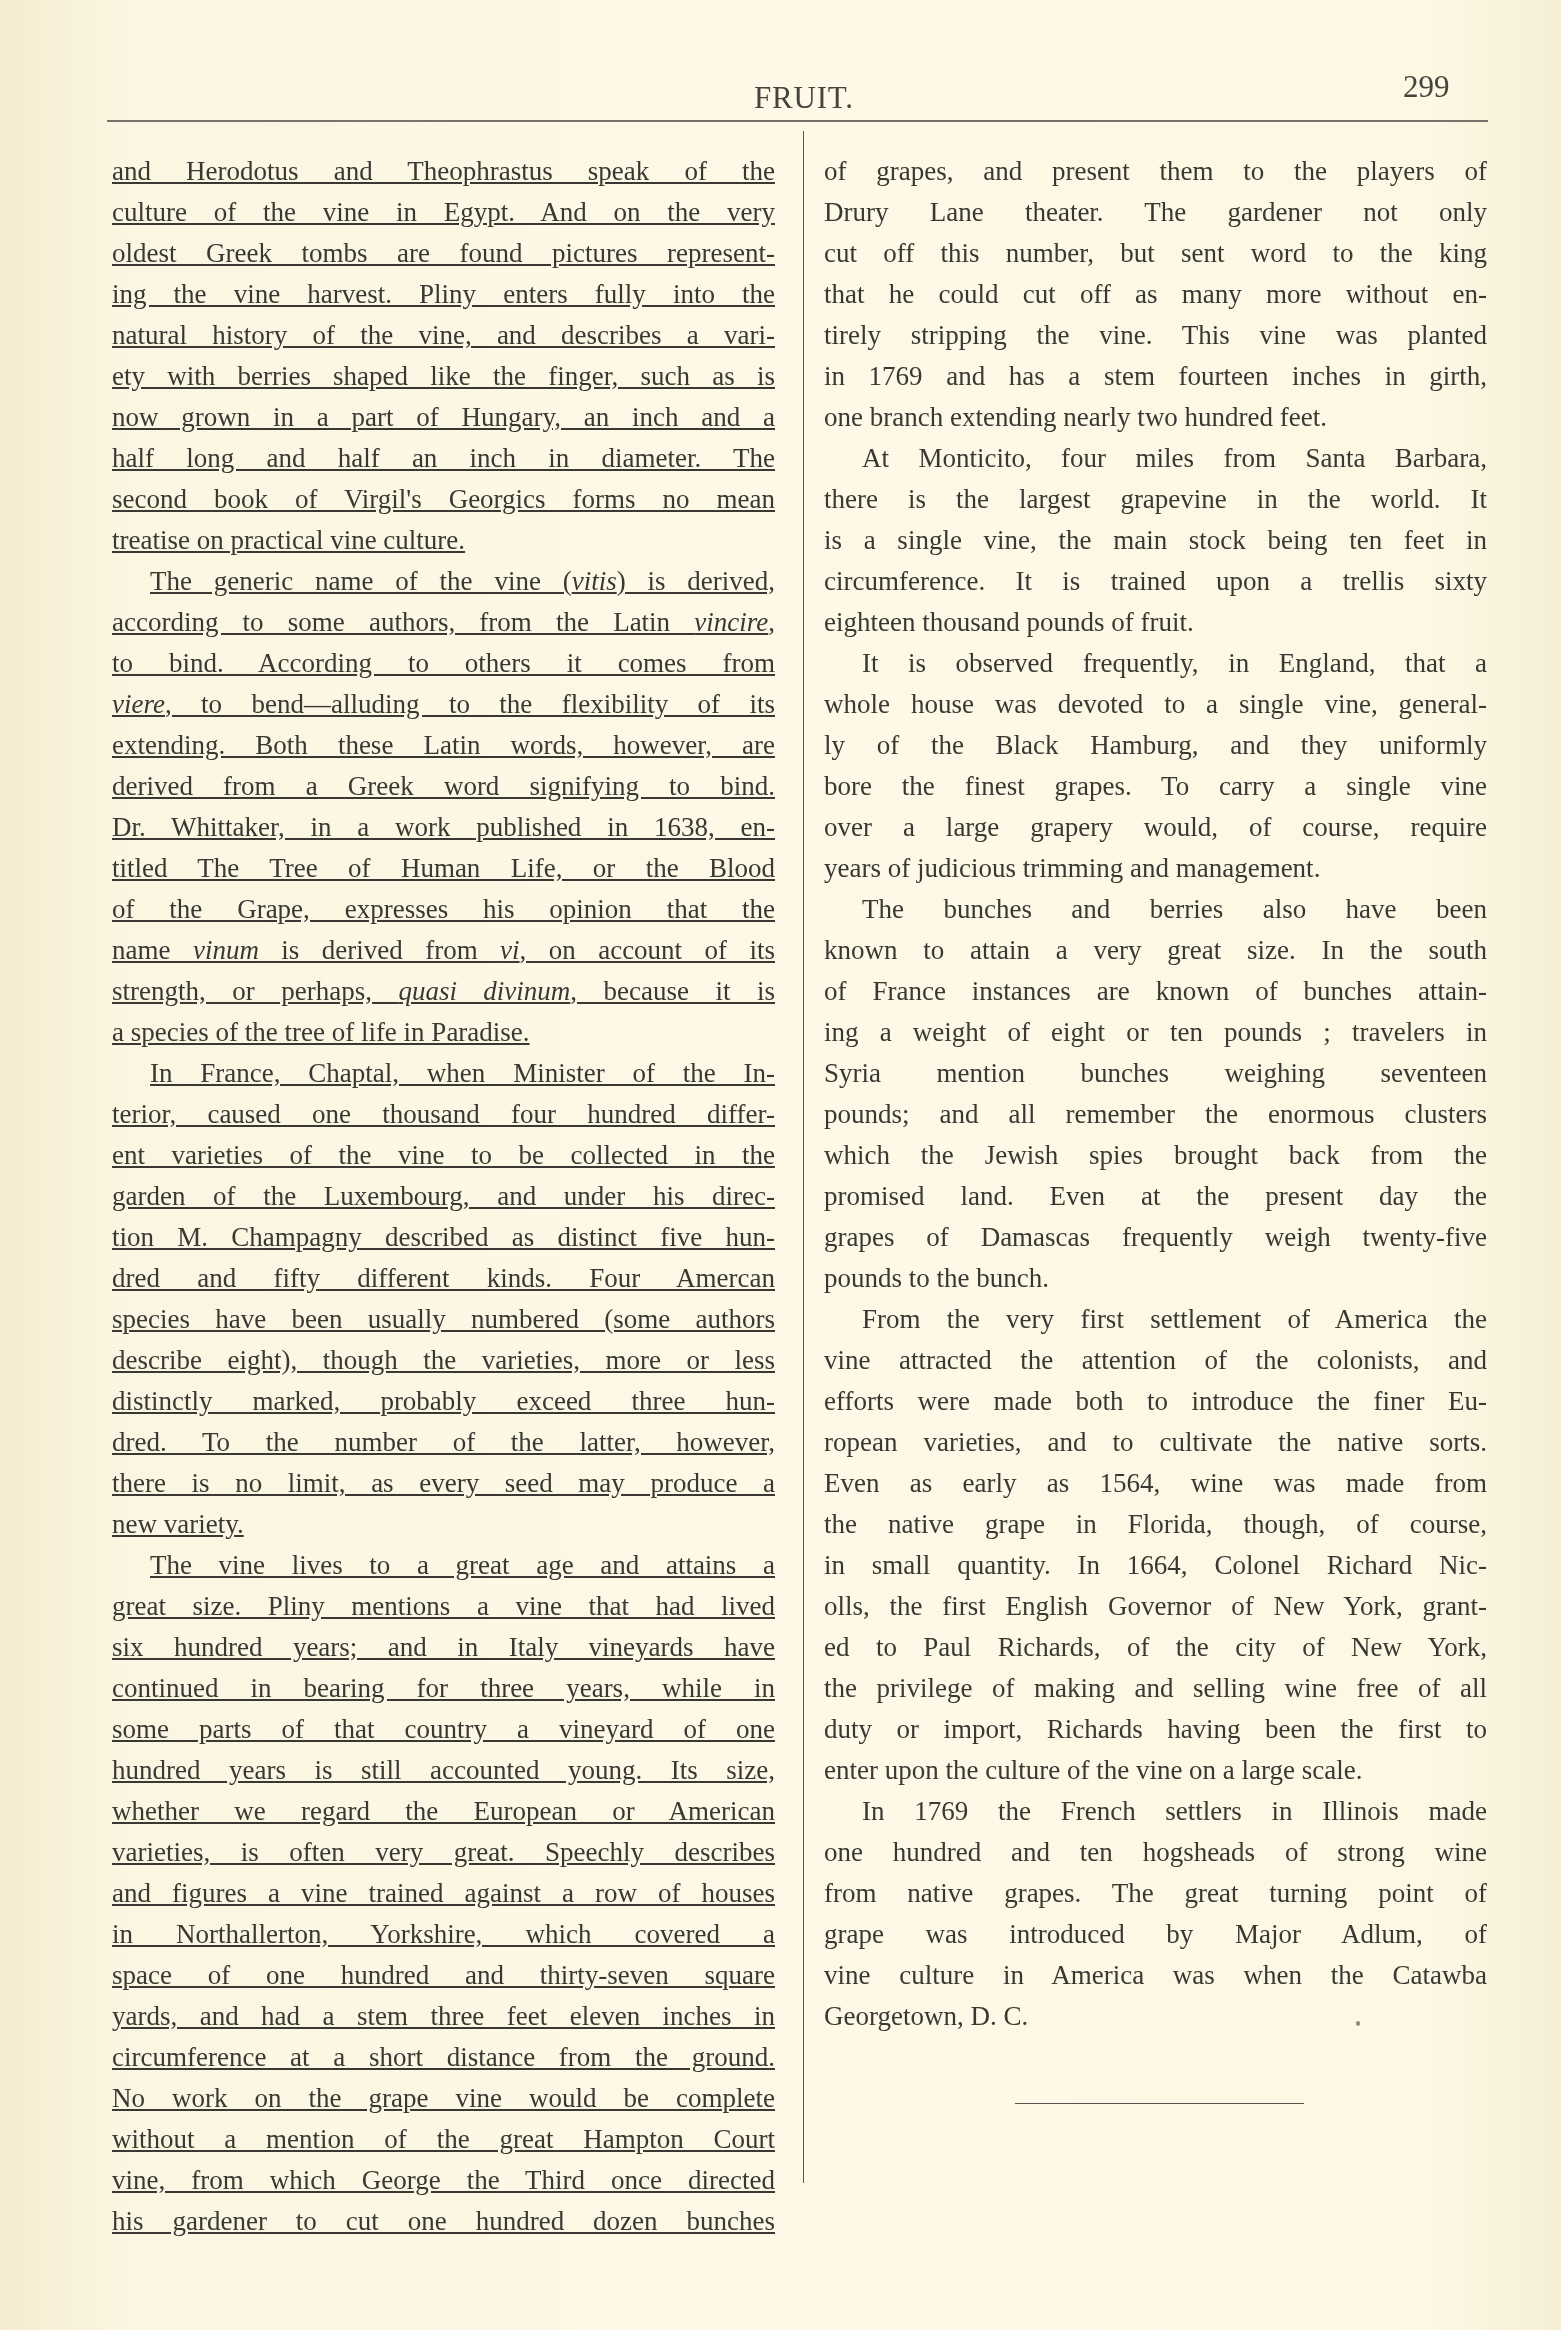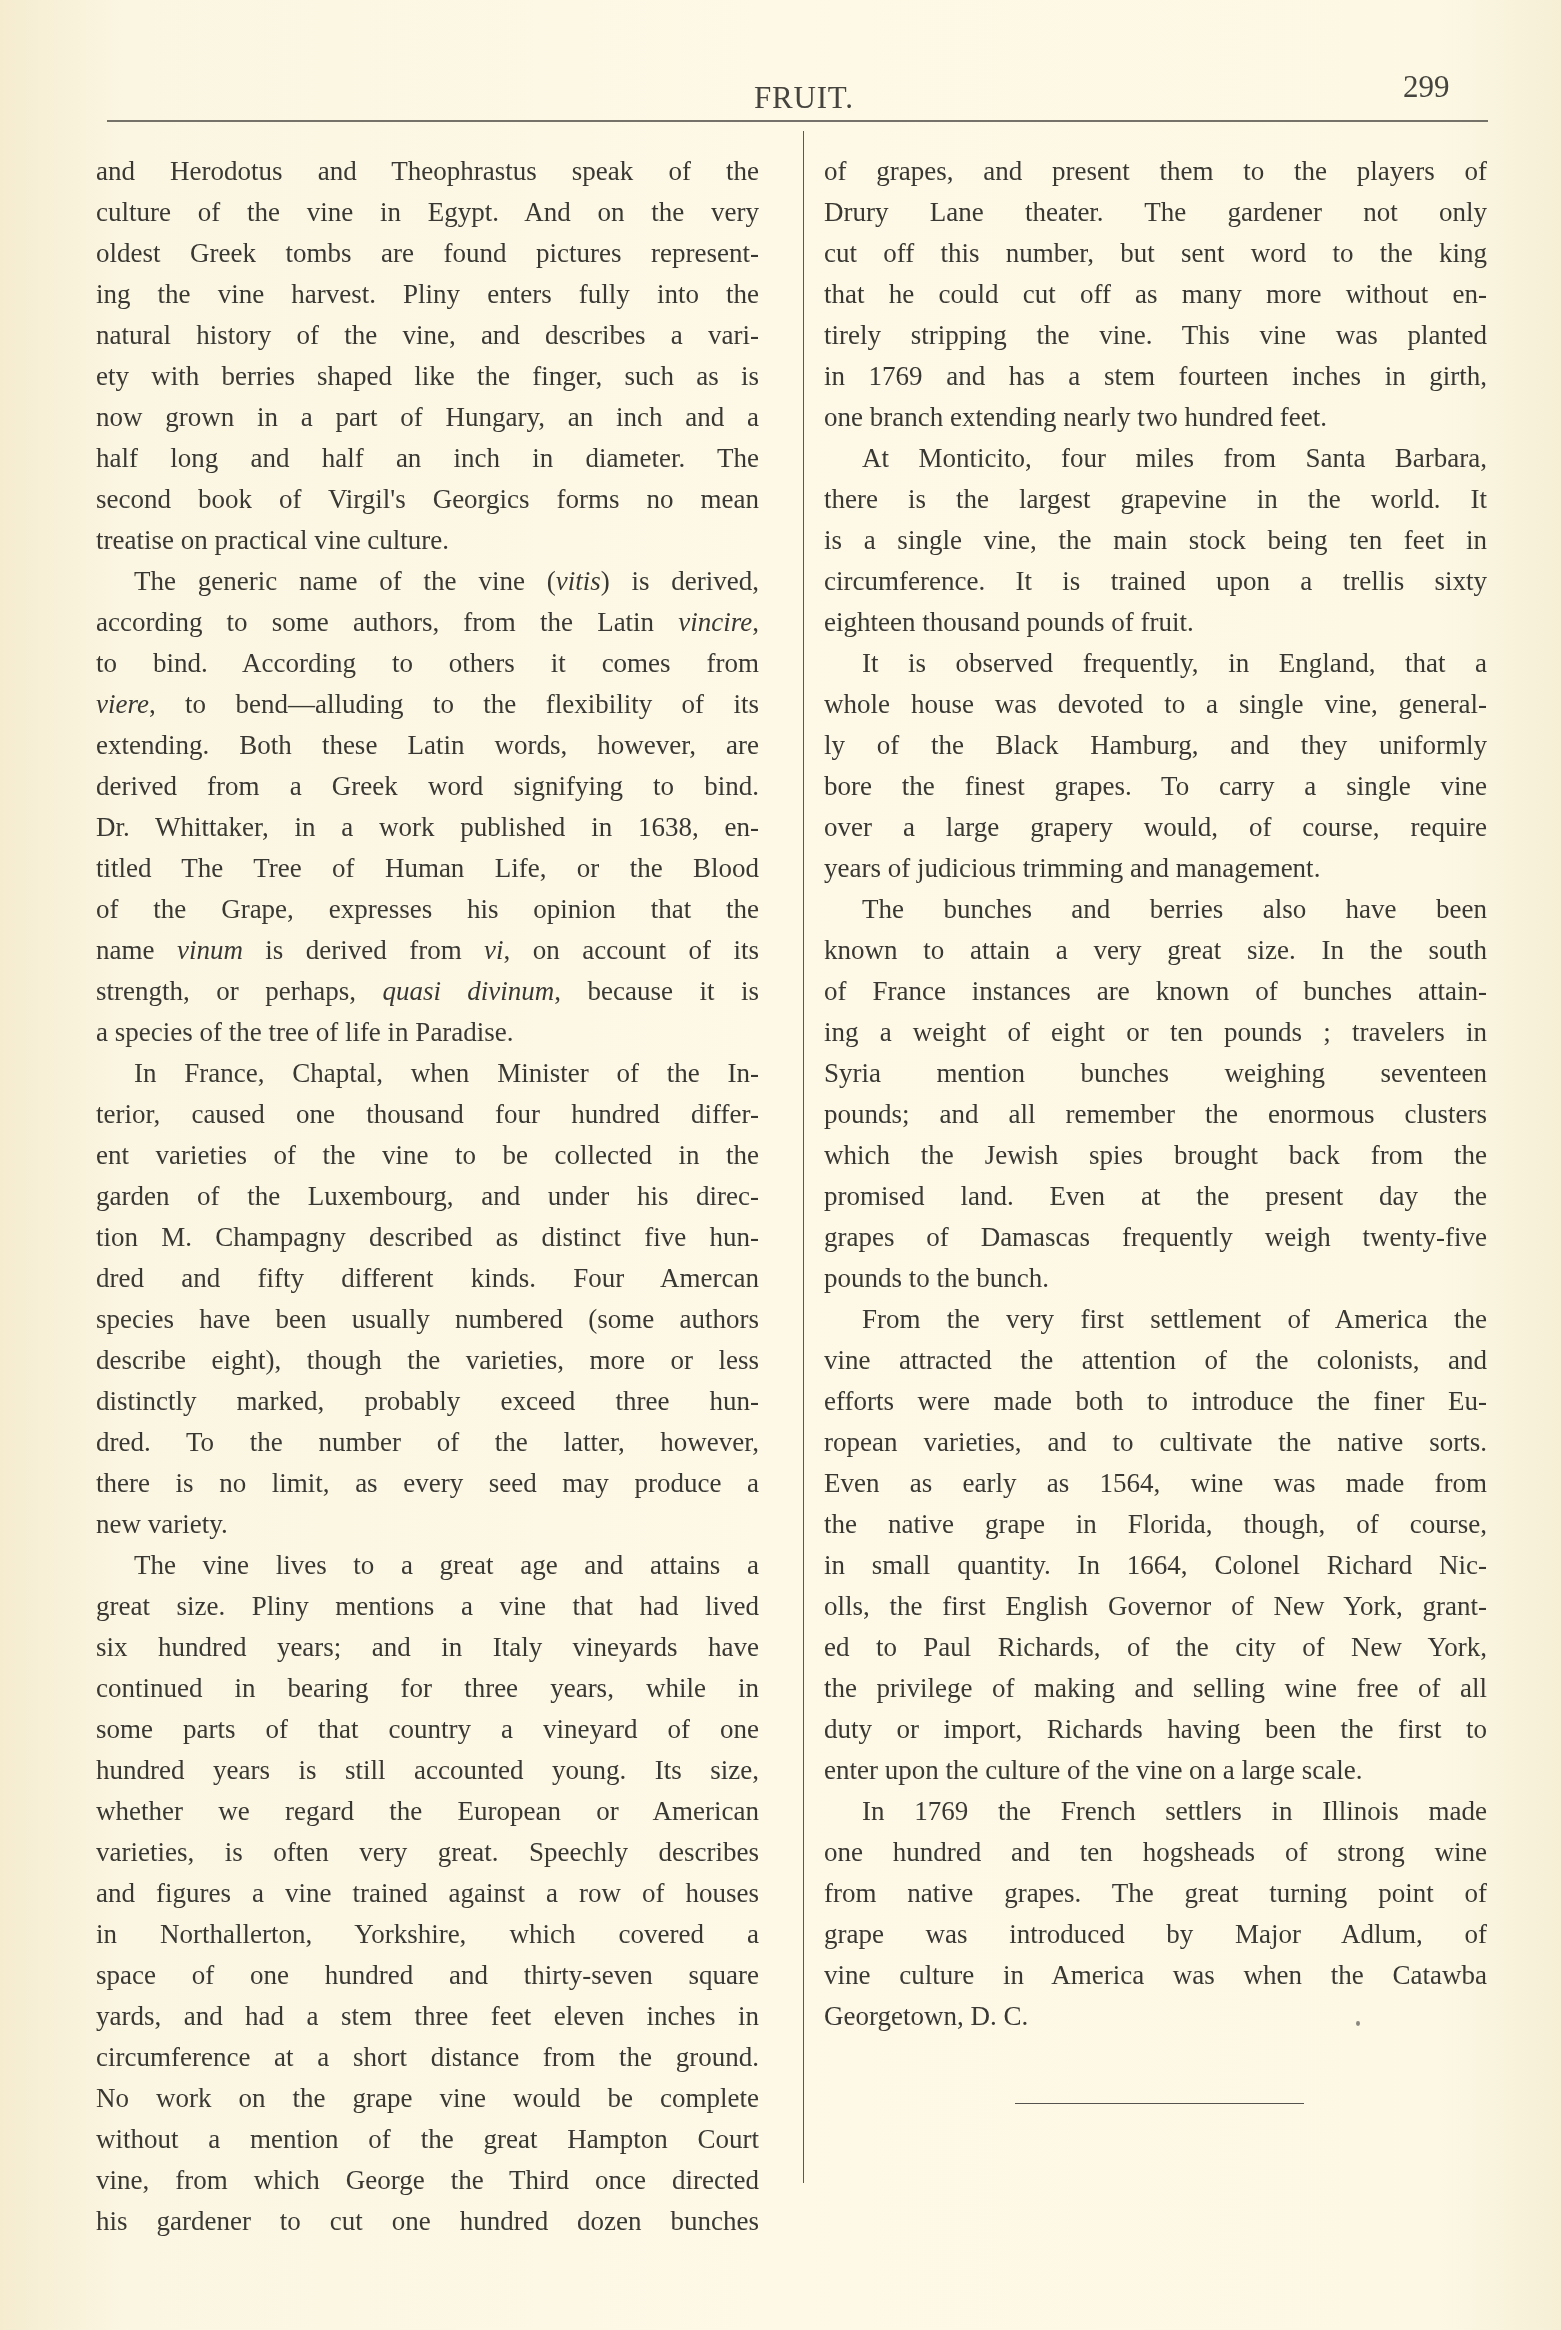--- a/index.html
+++ b/index.html
@@ -22,21 +22,21 @@
     }
     .head-rule {
       position: absolute; left: 107px; top: 120px; width: 1381px; height: 0;
       border-top: 2.5px solid #5c5a54; opacity: 0.85;
     }
     .col-divider {
       position: absolute; left: 803px; top: 131px; width: 0; height: 2052px;
       border-left: 1.6px solid #5a5852;
     }
     .column { position: absolute; top: 151px; }
-    .col-left { left: 96px; width: 663px; }
+    .col-left { left: 112px; width: 663px; text-decoration: underline; }
     .col-right { left: 824px; width: 663px; }
     .line {
       display: block; height: 41px; line-height: 41px;
       font-size: 27px; text-align: justify; text-align-last: justify;
       white-space: nowrap; overflow: visible;
     }
     .line.last { text-align-last: left; }
     .line.indent { padding-left: 38px; }
     .line span { white-space: normal; }
     .line-inner {

